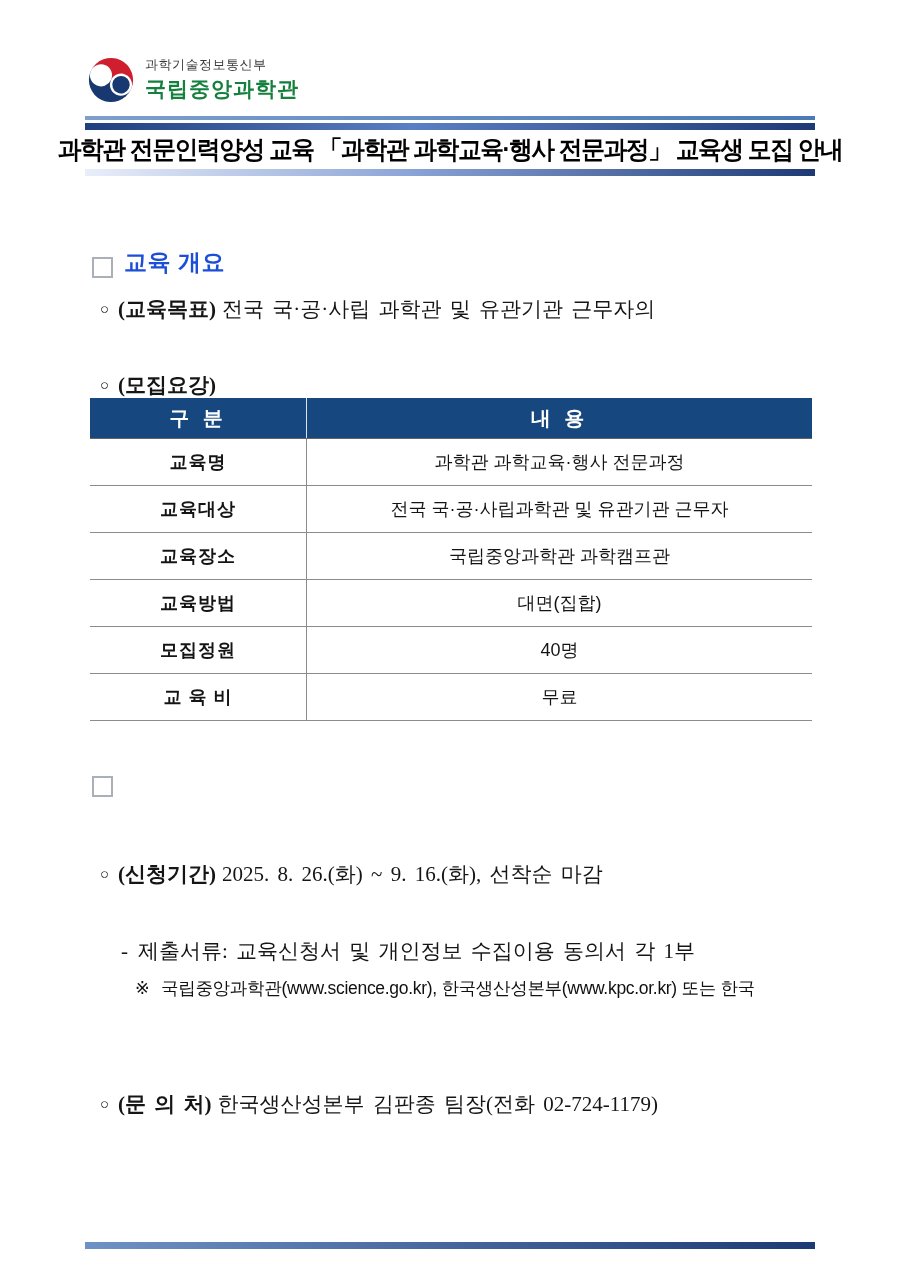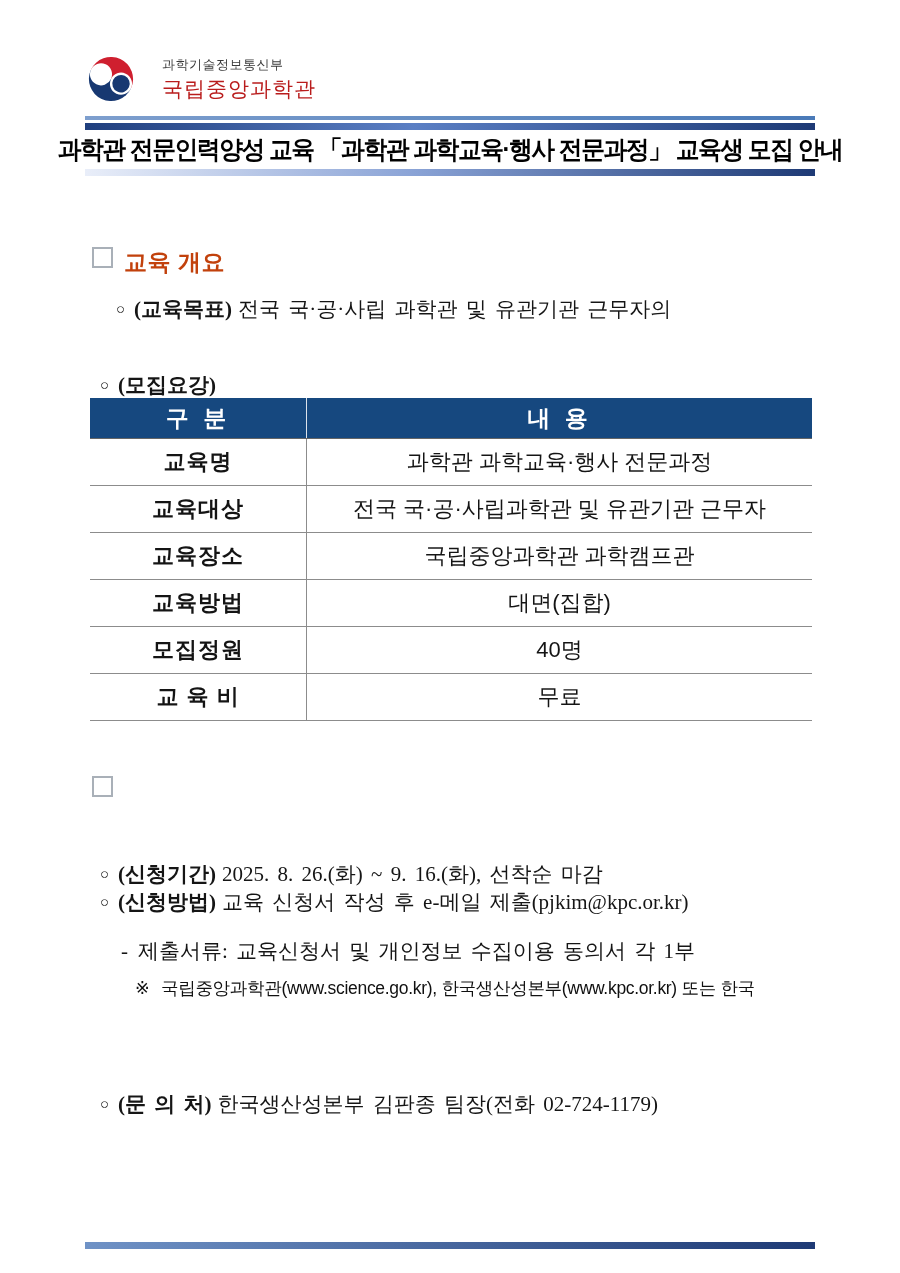--- a/index.html
+++ b/index.html
@@ -3,75 +3,75 @@
 <meta charset="utf-8">
 <style>
   html,body { margin:0; padding:0; background:#e9e9e9; }
   .page {
     position:relative; width:900px; height:1273px; margin:0 auto;
     background:#ffffff; overflow:hidden;
     font-family:"Liberation Sans","DejaVu Sans",sans-serif;
     color:#111;
   }
   
-  .logo-block { position:absolute; left:88px; top:56px; display:flex; align-items:flex-start; gap:28px; }
+  .logo-block { position:absolute; left:88px; top:56px; display:flex; align-items:flex-end; gap:11px; }
   .logo-mark { width:46px; height:46px; }
   .logo-text .ministry { font-size:13px; color:#3a3a3a; letter-spacing:.5px; }
-  .logo-text .org { font-size:21px; font-weight:400; color:#b91c1c; letter-spacing:1px; margin-top:1px; }
+  .logo-text .org { font-size:21px; font-weight:700; color:#15803d; letter-spacing:1px; margin-top:1px; }
   .rule-top {
     position:absolute; left:85px; top:116px; width:730px; height:4px;
     background:linear-gradient(to right,#7e9fce,var(--rule-blue,#4a7ab8));
   }
   
   .banner-bar-top {
     position:absolute; left:85px; top:123px; width:730px; height:7px;
     background:linear-gradient(to right,#203f7e,#5b7fc4 45%,var(--accent-navy,#1e3a75));
   }
   .banner-title {
     position:absolute; left:85px; top:130px; width:730px; height:38px;
     display:flex; align-items:center; justify-content:center;
     font-size:25px; font-weight:900; letter-spacing:-1.5px; white-space:nowrap;
     transform:scaleX(.95); color:#000;
   }
   .banner-bar-bottom {
     position:absolute; left:85px; top:169px; width:730px; height:7px;
     background:linear-gradient(to right,#e9eef9,#8aa3d6 45%,var(--accent-navy,#1e3a75));
   }
   
-  .sec-heading { position:absolute; left:92px; display:flex; align-items:flex-start; gap:11px;
-    font-size:23px; font-weight:800; color:#c2410c; letter-spacing:.5px; }
+  .sec-heading { position:absolute; left:92px; display:flex; align-items:flex-end; gap:11px;
+    font-size:23px; font-weight:800; color:#1d4ed8; letter-spacing:.5px; }
   .sec-square { width:17px; height:17px; border:2px solid #a9b0b8; background:#fff; flex:0 0 auto; }
   #sec1-heading { top:247px; }
   #sec2-heading { top:776px; }
   
   .bullet { position:absolute; left:100px; font-family:"Liberation Serif","DejaVu Serif",serif;
     font-size:21px; color:#151515; white-space:nowrap; word-spacing:3px; }
   .bullet .o-marker { font-size:15px; position:relative; top:-2px; margin-right:9px; }
   .bullet .b { font-weight:700; margin-right:6px; }
-  #goal-line { top:295px;margin-left:16px; }
+  #goal-line { top:295px; }
   #goal-line2 { top:337px; left:146px; }
   #recruit-line { top:371px; }
   #period-line { top:836px;margin-top:24px; }
   #method-line { top:888px; }
   #docs-line { top:937px; left:121px; }
   #docs-line .dash { margin-right:10px; }
   #contact-line { top:1090px; }
   
   .note { position:absolute; left:135px; top:973px; width:680px; display:flex;
     font-size:17.5px; line-height:31px; color:#101010; letter-spacing:-0.3px; }
   .note .note-marker { flex:0 0 26px; }
   
   .spec-table { position:absolute; left:90px; top:398px; width:722px;
     border-collapse:collapse; table-layout:fixed; }
   .spec-table th {
-    background:var(--table-header-bg,#16487f); color:#fff; font-size:23px; font-weight:700;
+    background:var(--table-header-bg,#16487f); color:#fff; font-size:20px; font-weight:700;
     height:38px; letter-spacing:4px; border-bottom:1px solid #666;
   }
   .spec-table th:first-child { border-right:1px solid rgba(255,255,255,.85); }
-  .spec-table td { height:44px; text-align:center; font-size:22px; color:#141414;
+  .spec-table td { height:44px; text-align:center; font-size:18px; color:#141414;
     border-bottom:1px solid #8c8c8c; }
   .spec-table td.col-label { font-weight:700; border-right:1px solid #8c8c8c; letter-spacing:1px; }
   .spec-table .w1 { width:30%; } .spec-table .w2 { width:70%; }
   
   .rule-bottom { position:absolute; left:85px; top:1242px; width:730px; height:7px;
     background:linear-gradient(to right,#6f92c6,var(--accent-navy,#2c4f94)); }
 </style>
 </head>
 <body>
 
@@ -152,23 +152,20 @@
   </table>
 
   <div class="sec-heading" id="sec2-heading">
     <span class="sec-square"></span>
   </div>
 
   <div class="bullet" id="period-line">
     <span class="o-marker">○</span><span class="b">(신청기간)</span><span>2025. 8. 26.(화) ~ 9. 16.(화), 선착순 마감</span>
   </div>
 
-  <div class="bullet" id="method-line">
-    <span class="o-marker">○</span><span class="b">(신청방법)</span><span>교육 신청서 작성 후 e-메일 제출(pjkim@kpc.or.kr)</span>
-  </div>
 
   <div class="bullet" id="docs-line">
     <span class="dash">-</span><span>제출서류: 교육신청서 및 개인정보 수집이용 동의서 각 1부</span>
   </div>
 
   <div class="note">
     <span class="note-marker">※</span>
     <span class="note-text">
       <div>국립중앙과학관(www.science.go.kr), 한국생산성본부(www.kpc.or.kr) 또는 한국</div>
     </span>

